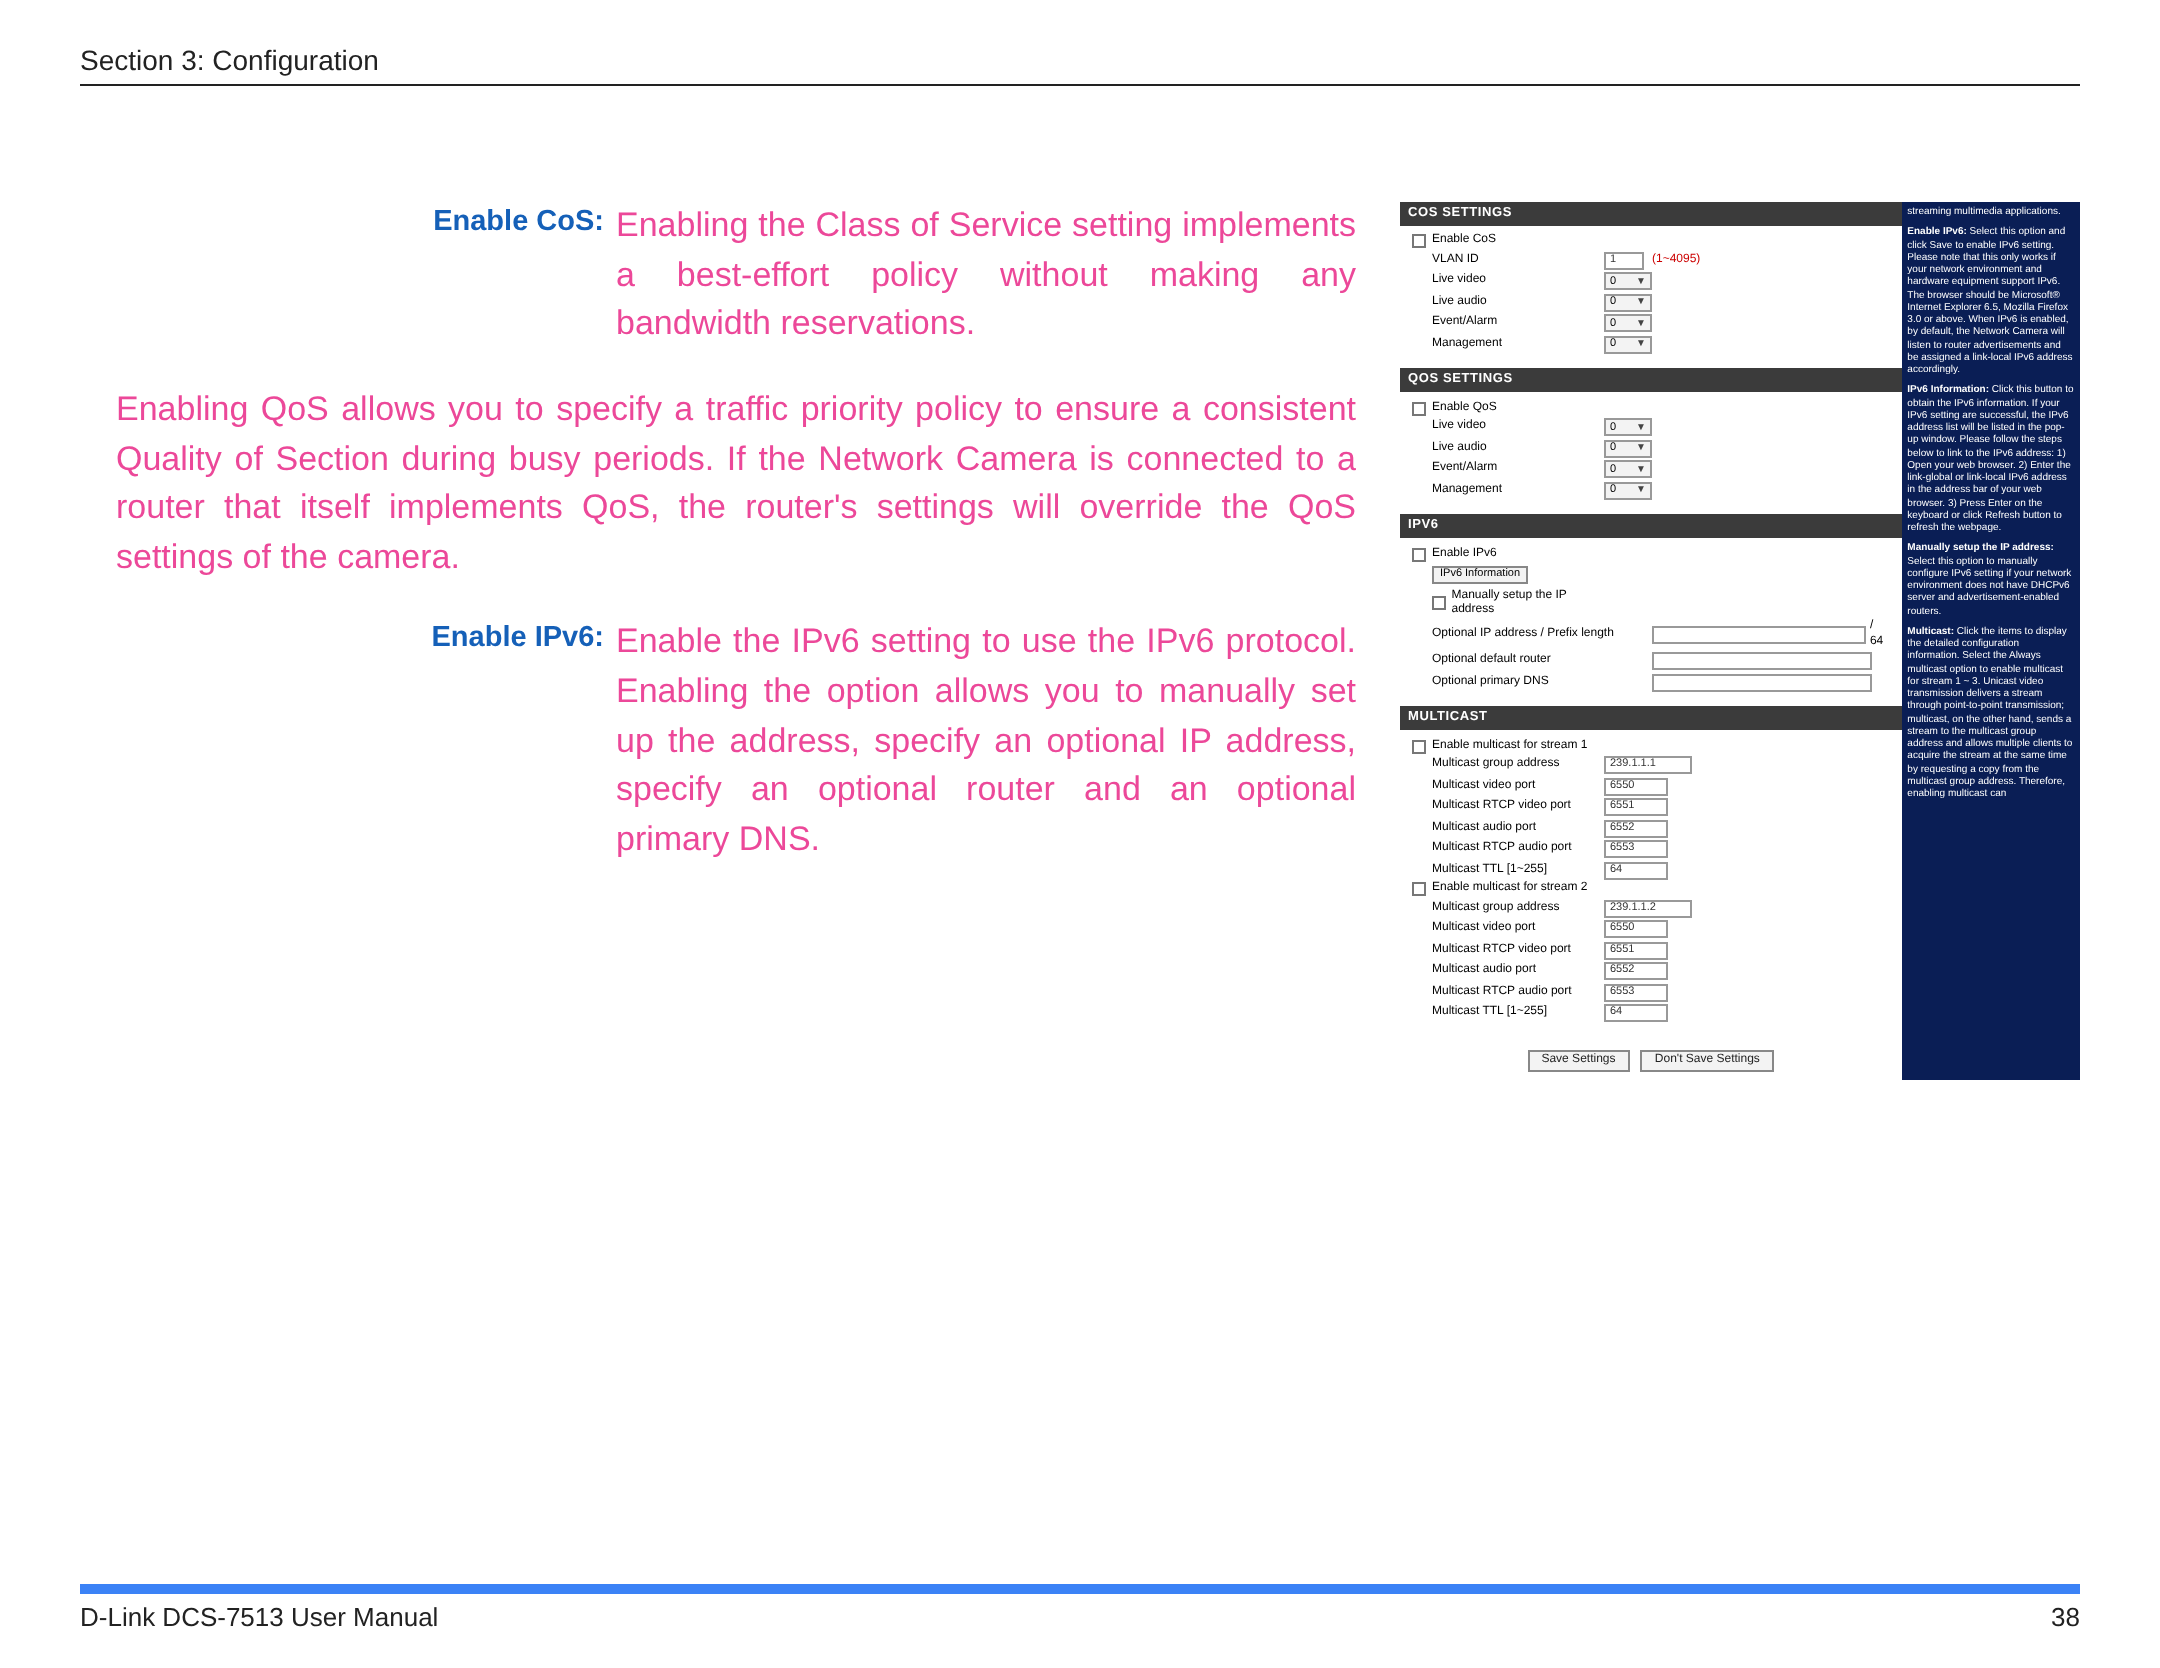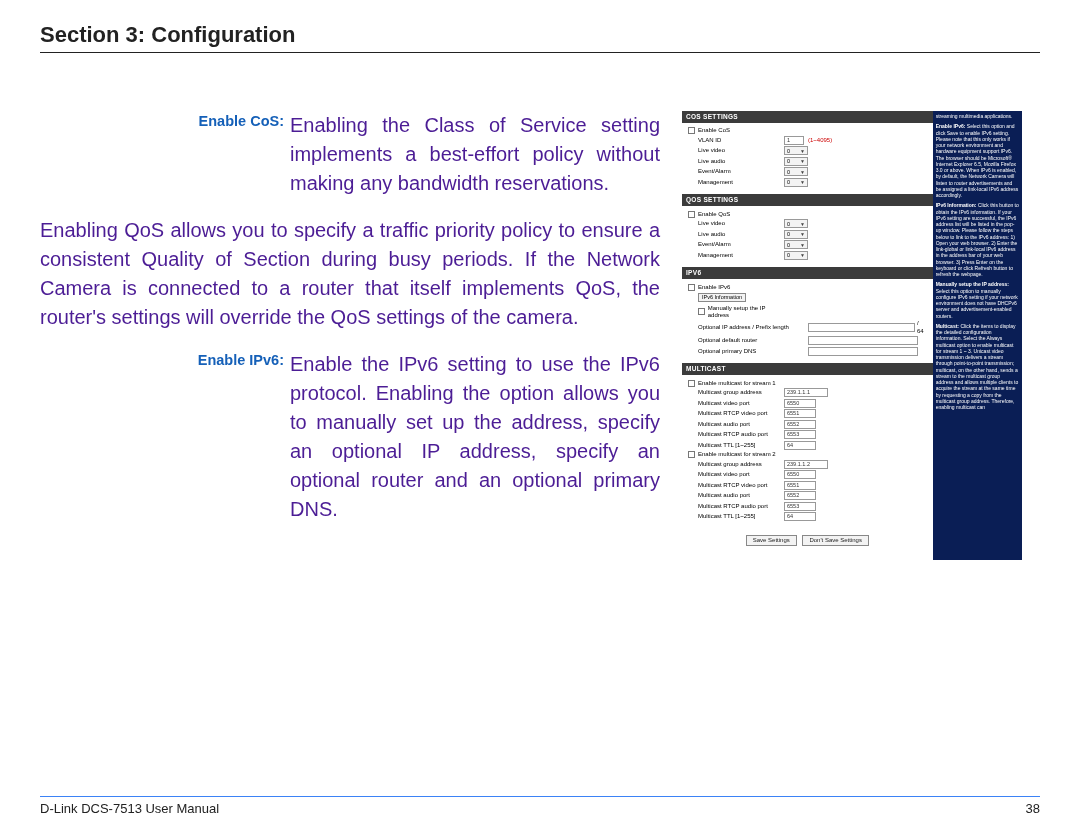--- a/index.html
+++ b/index.html
@@ -6,51 +6,52 @@
   body {
     font-family: "Segoe UI", Arial, sans-serif;
     background: #fff;
     color: #222;
     width: 1080px;
     height: 834px;
     position: relative;
     padding: 22px 40px 0 40px;
   }
   .header {
-    font-size: 22px;
-    font-weight: 700;
+    font-size: 14px;
+    font-weight: 400;
     color: #222;
     border-bottom: 1px solid #222;
     padding-bottom: 4px;
     margin-bottom: 58px;
   }
   .content {
     display: flex;
     gap: 22px;
+    justify-content: flex-end;
   }
   .definitions {
     flex: 0 0 620px;
   }
   .def-row {
     display: flex;
     margin-bottom: 18px;
   }
   .def-term {
     flex: 0 0 250px;
     text-align: right;
     color: #1560b8;
     font-weight: 600;
     font-size: 14.5px;
     padding-right: 6px;
     line-height: 1.45;
   }
   .def-desc {
     flex: 1;
-    font-size: 20px;
-    color: #4c1d95;
+    font-size: 17px;
+    color: #ec4899;
     line-height: 1.45;
     text-align: justify;
   }
   
   .shot {
     flex: 0 0 340px;
     font-size: 6px;
     line-height: 1.2;
     font-family: Arial, sans-serif;
     display: flex;
@@ -132,21 +133,21 @@
   }
   .shot-right b { font-weight: bold; }
   .shot-right p { margin-bottom: 4px; }
   .info-btn {
     display:inline-block; border:1px solid #888; background:#f3f3f3;
     font-size:5.5px; padding:0 3px; margin:1px 0;
   }
   .footer {
     position: absolute;
     left: 40px; right: 40px; bottom: 18px;
-    border-top: 1px solid #3b82f6;
+    border-top: 5px solid #3b82f6;
     padding-top: 4px;
     font-size: 13px;
     display: flex;
     justify-content: space-between;
     align-items: center;
   }
 </style>
 </head>
 <body>
 

